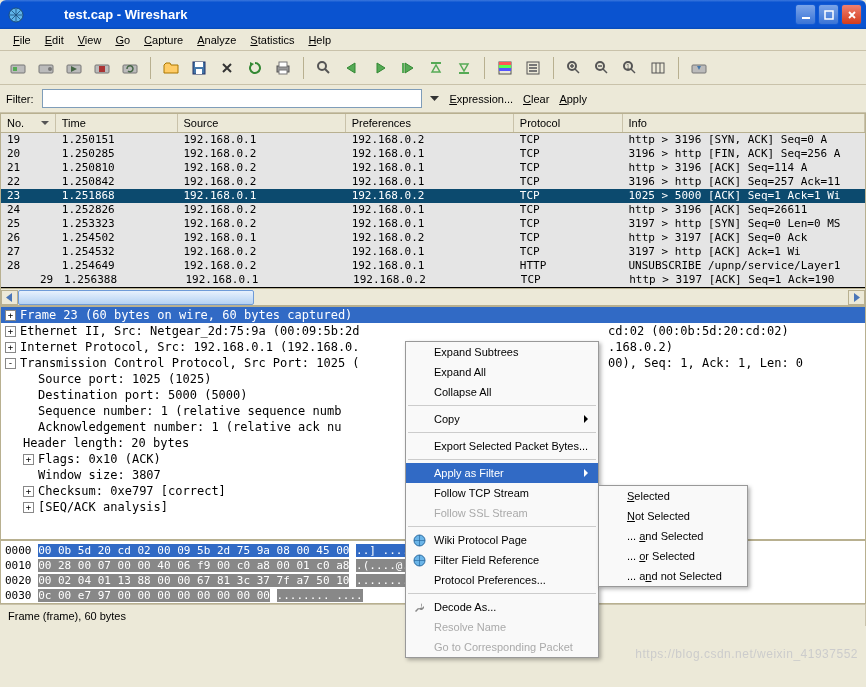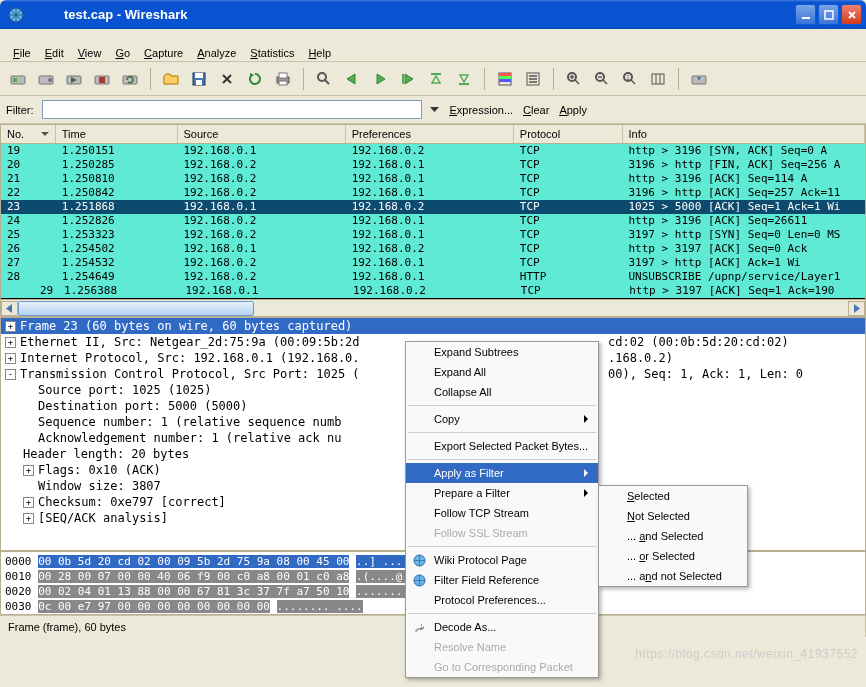--- a/index.html
+++ b/index.html
@@ -5,38 +5,38 @@
   * { box-sizing: border-box; margin: 0; padding: 0; }
   body { font-family: Tahoma, sans-serif; font-size: 11px; background: #ece9d8; width: 866px; height: 687px; overflow: hidden; position: relative; }
   .titlebar { height: 29px; background: linear-gradient(#3b77dd,#0a53d0 8%,#0a53d0 92%,#074bb8); display:flex; align-items:center; padding:0 4px; color:#fff; border-radius:6px 6px 0 0; }
   .titlebar .ticon{width:16px;height:16px;margin:0 4px;display:inline-block;}
   .titlebar svg{display:block;}
   .titlebar .ttl{flex:1;font-weight:bold;font-size:13px;padding-left:2px;margin-left:34px;}
   .winbtns{display:flex;gap:2px;}
   .winbtn{width:21px;height:21px;border-radius:3px;display:flex;align-items:center;justify-content:center;color:#fff;font-weight:bold;font-size:13px;border:1px solid #125ad4;}
   .winbtn.min,.winbtn.max{background:linear-gradient(#7ba4e8,#3a74d6);}
   .winbtn.cls{background:linear-gradient(#f08070,#d33b1a);}
-  .menubar{background:#ece9d8;height:22px;display:flex;padding:16px 6px;border-bottom:1px solid #c9c2aa;}
+  .menubar{background:#ece9d8;height:22px;display:flex;align-items:center;padding:8px 6px;border-bottom:1px solid #c9c2aa;}
   .menubar .mitem{padding:2px 7px;cursor:default;}
   .menubar .mitem u{text-decoration:underline;}
   .toolbar{background:#ece9d8;height:34px;display:flex;align-items:center;padding:0 6px;border-bottom:1px solid #c9c2aa;gap:4px;}
   .tbtn{width:24px;height:24px;display:flex;align-items:center;justify-content:center;border:1px solid transparent;border-radius:2px;}
   .tsep{width:1px;height:22px;background:#b8b090;margin:0 4px;}
   .filterbar{background:#ece9d8;height:28px;display:flex;align-items:center;padding:0 6px;border-bottom:1px solid #c9c2aa;gap:6px;}
   .filterbar label{padding-right:2px;}
   .filterbar input{flex:0 0 380px;height:19px;border:1px solid #7f9db9;padding:0 3px;font-size:11px;}
   .ddarrow{width:14px;height:19px;display:flex;align-items:center;justify-content:center;}
   .linkbtn{cursor:pointer;padding:0 2px;}
   .linkbtn span{text-decoration:underline;}
   .packethdr{background:#ece9d8;height:20px;display:flex;border:1px solid #b8b090;}
   .phcell{border-right:1px solid #c9c2aa;padding:2px 6px;display:flex;align-items:center;position:relative;}
   .phcell.sort::after{content:"";border:4px solid transparent;border-top-color:#555;position:absolute;right:6px;top:7px;}
   .packetbody{height:156px;overflow:hidden;background:#fff;font-family:"Lucida Console",monospace;font-size:11px;border:1px solid #b8b090;border-top:none;}
   .prow{display:flex;height:14px;white-space:nowrap;}
-  .prow.green{background:#5eead4;}
+  .prow.green{background:#e5e5e5;}
   .prow.sel{background:#0c4a6e;color:#fff;}
   .prow.black{background:#000;color:#d4545c;}
   .pcell{padding:0 6px;overflow:hidden;}
   .hscroll{height:17px;background:#ece9d8;border:1px solid #b8b090;border-top:none;display:flex;align-items:center;}
   .hscroll .larrow,.hscroll .rarrow{width:17px;height:15px;background:#ece9d8;border:1px solid #b8b090;display:flex;align-items:center;justify-content:center;}
   .hscroll .track{flex:1;position:relative;height:15px;}
   .hscroll .thumb{position:absolute;left:0;width:236px;height:15px;background:linear-gradient(#e7f1fd,#b5d2f3);border:1px solid #6e9bd8;border-radius:2px;}
   .tree{height:234px;background:#fff;font-family:"Lucida Console",monospace;font-size:12px;border:1px solid #b8b090;overflow:hidden;position:relative;}
   .tnode{display:flex;align-items:center;height:16px;padding-left:4px;}
   .tnode.sel{background:#316ac5;color:#fff;}
@@ -473,24 +473,20 @@
     <div class="msep"></div>
     <div class="mi">
       <span>Export Selected Packet Bytes...</span>
     </div>
     <div class="msep"></div>
     <div class="mi sel">
       <span>Apply as Filter</span>
       <span class="sub"></span>
     </div>
     <div class="mi">
-      <span>Prepare a Filter</span>
-      <span class="sub"></span>
-    </div>
-    <div class="mi">
       <span>Follow TCP Stream</span>
     </div>
     <div class="mi disabled">
       <span>Follow SSL Stream</span>
     </div>
     <div class="msep"></div>
     <div class="mi">
       <span class="micon">
         <svg width="13" height="13">
           <circle cx="6.5" cy="6.5" r="5.5" fill="#6bb5e8" stroke="#2a6aa0"></circle>

